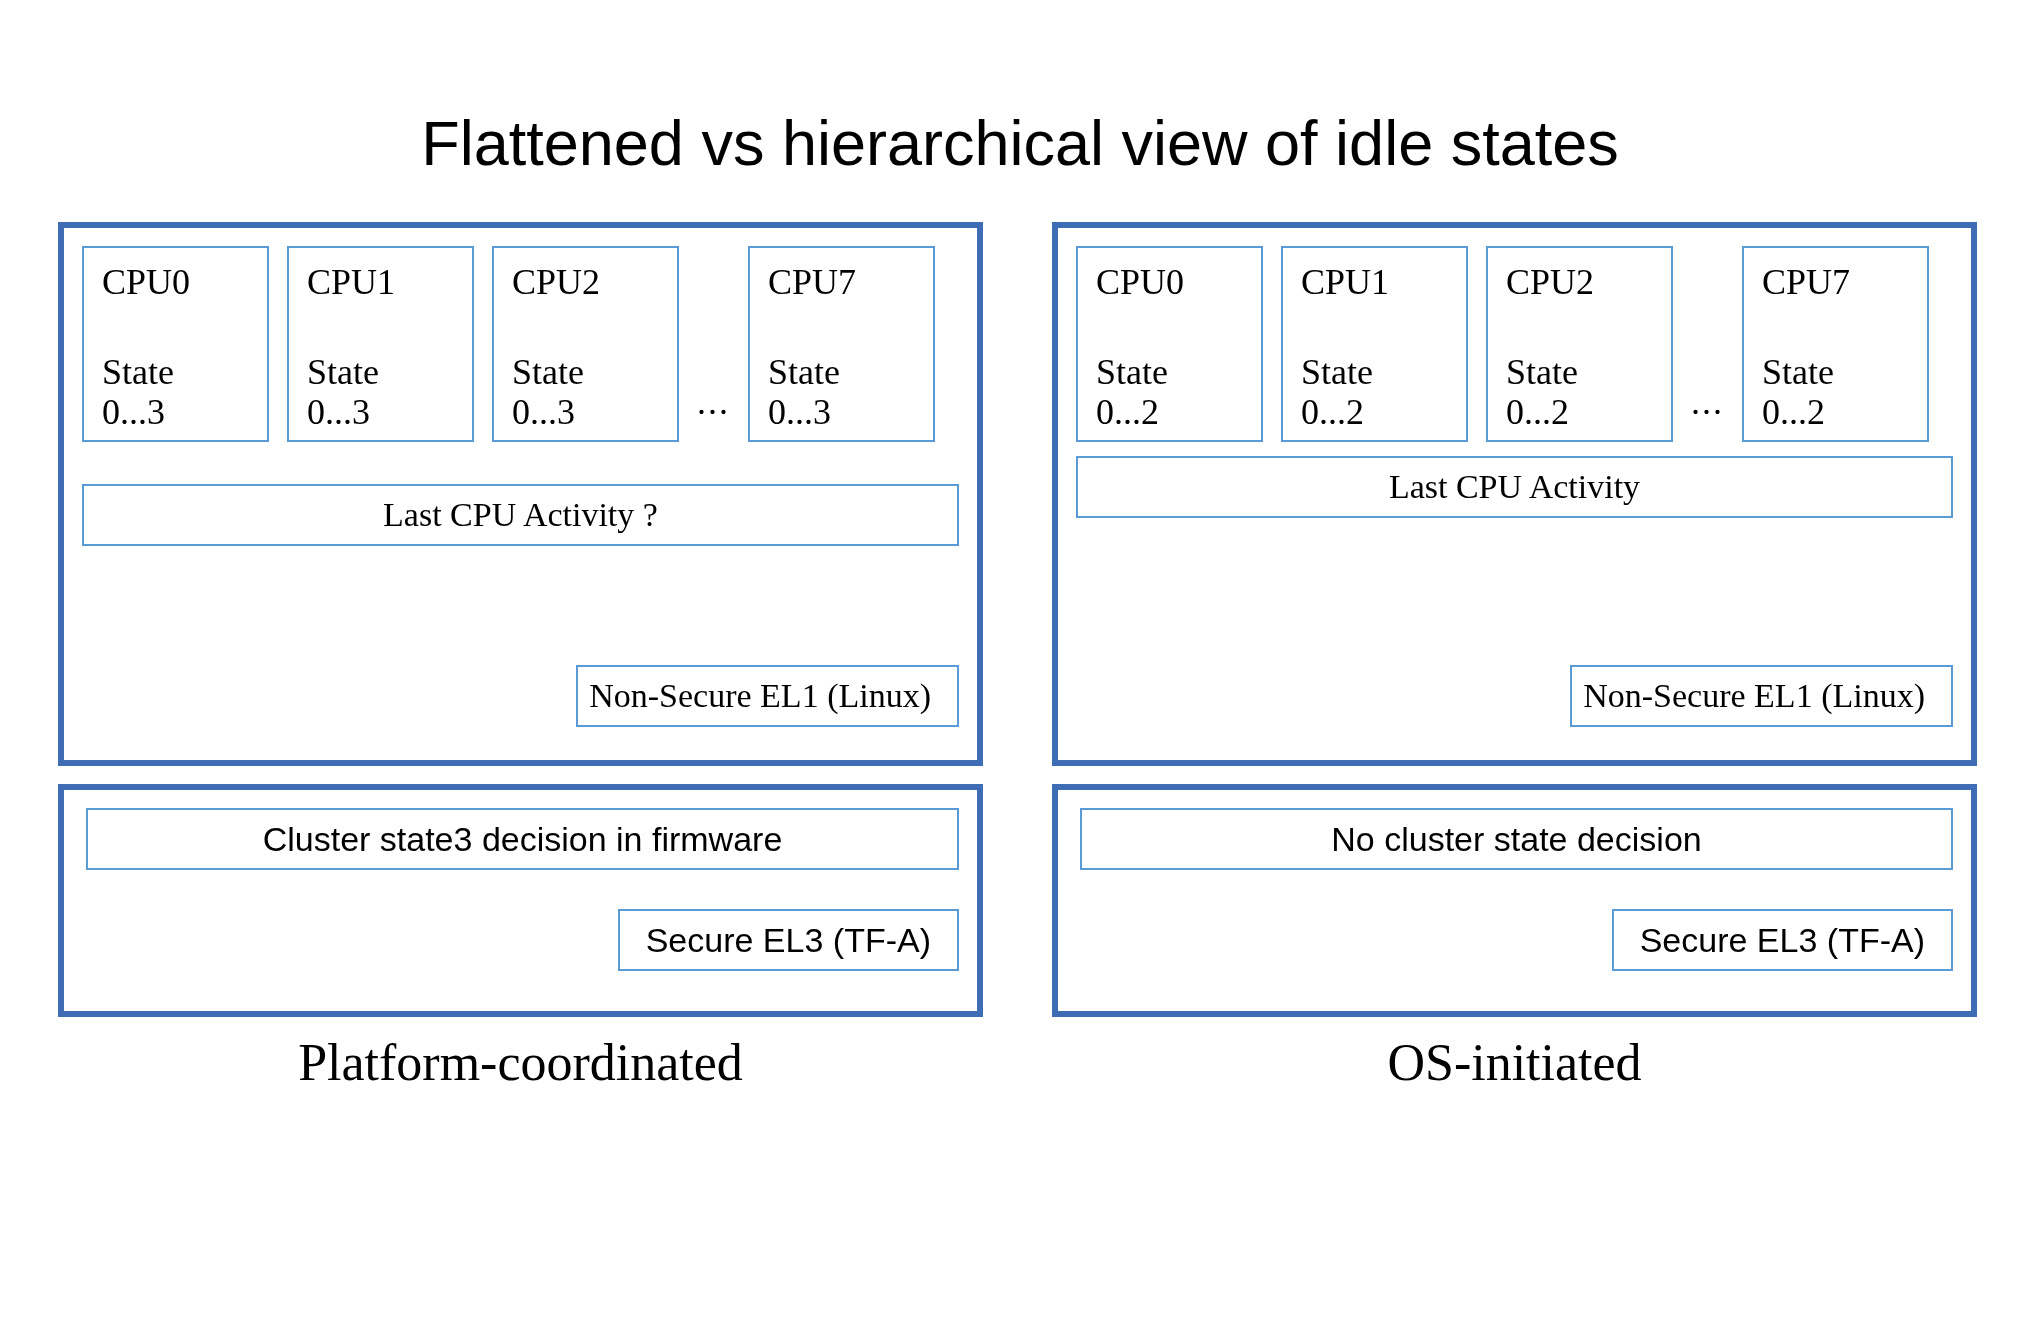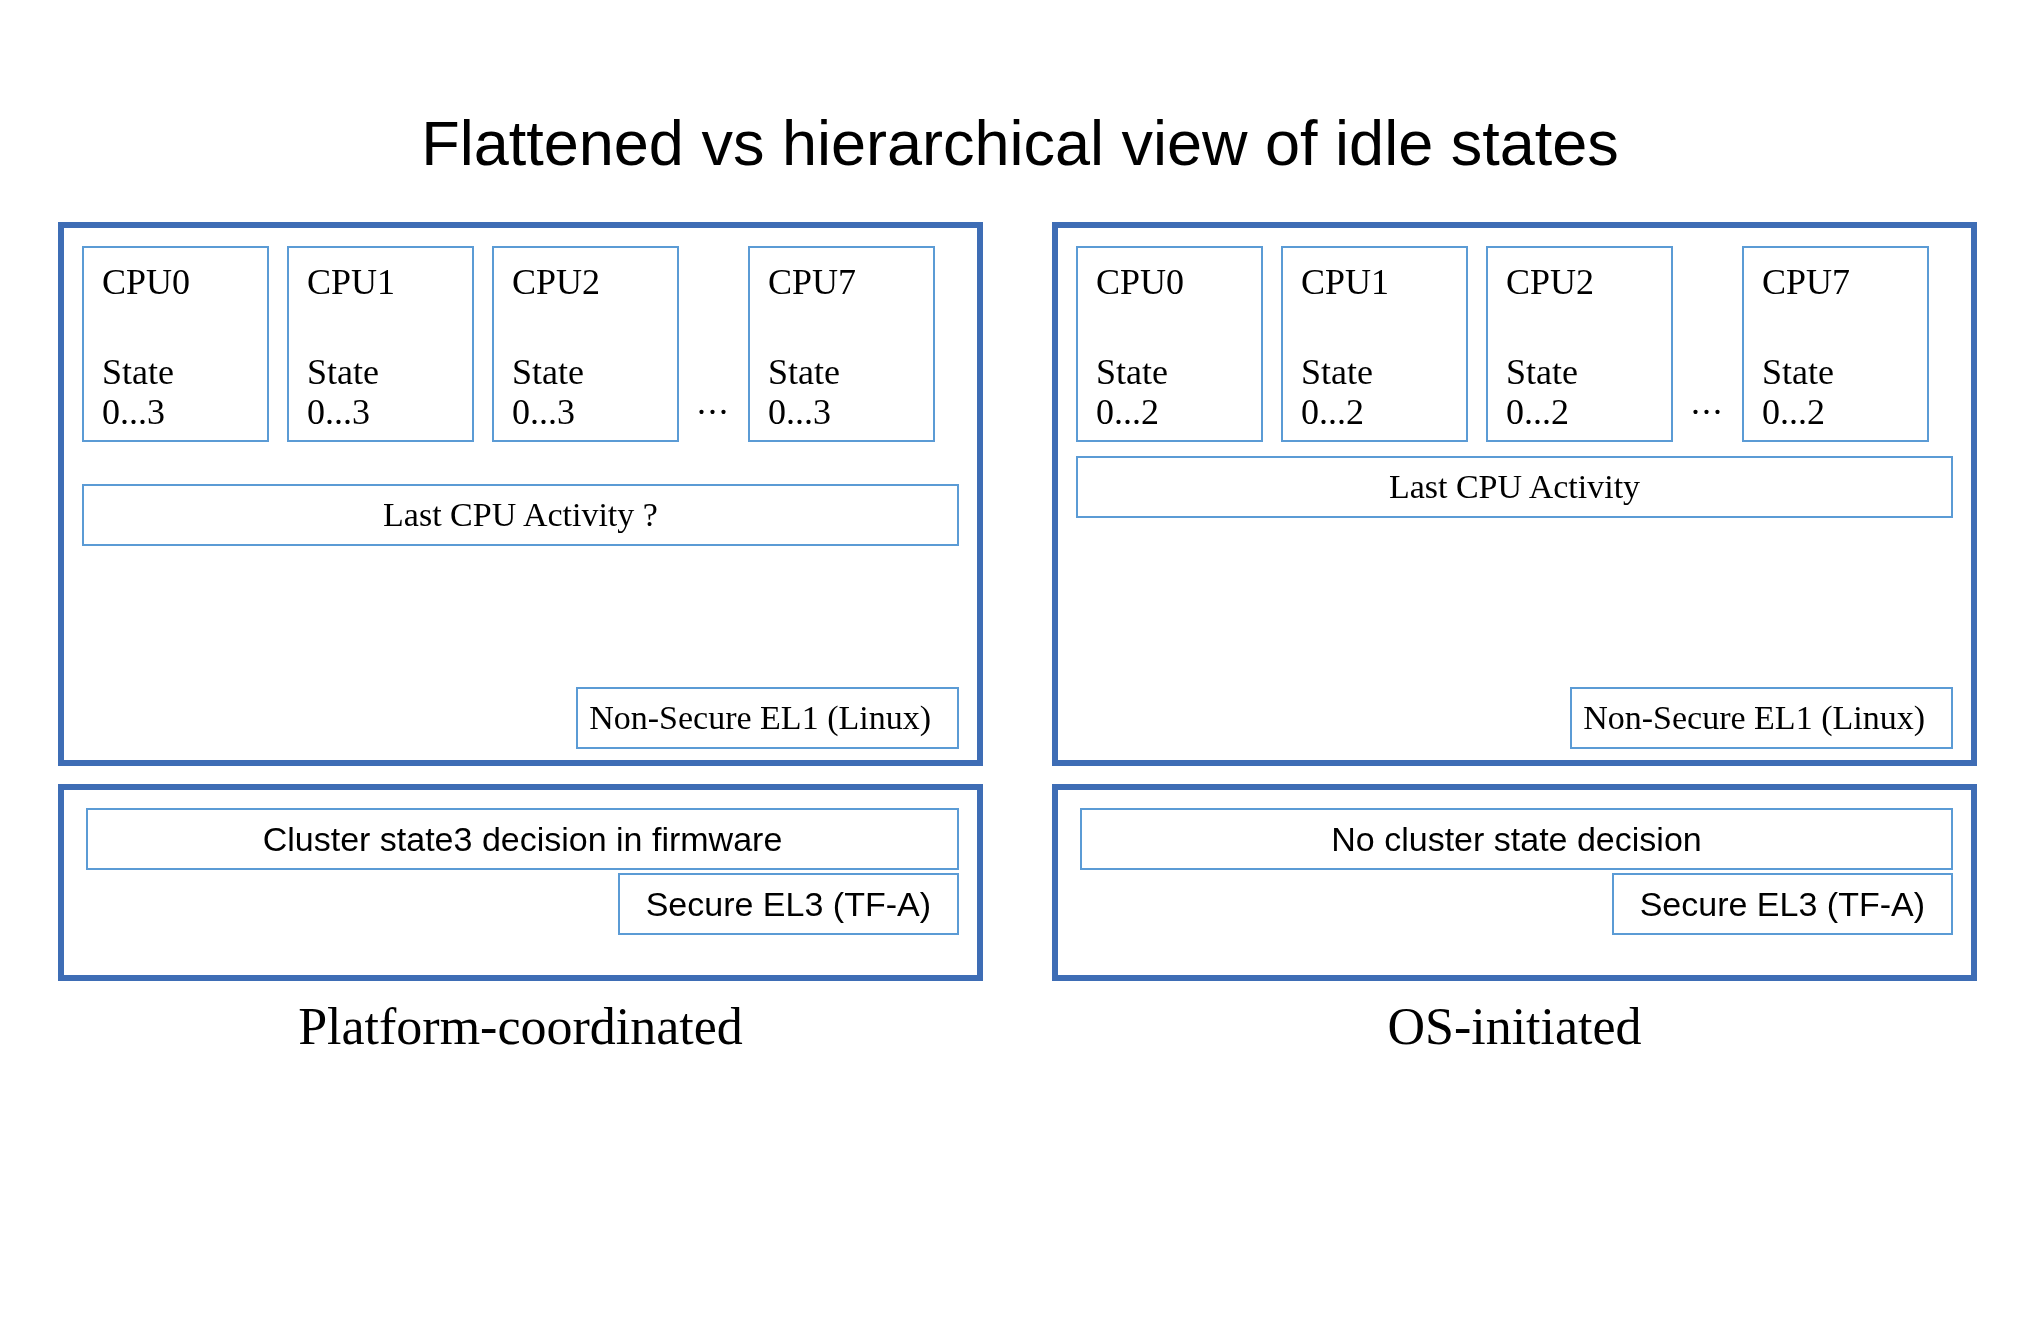--- a/index.html
+++ b/index.html
@@ -46,21 +46,21 @@
     border: 6px solid #3E6DB5;
     background: #ffffff;
     position: relative;
   }
   .panel-os {
     height: 544px;
     padding: 18px 18px 0 18px;
     font-family: Liberation Serif, serif;
   }
   .panel-fw {
-    height: 197px;
+    height: 233px;
     margin-top: 18px;
     padding: 18px 18px 0 22px;
   }
 
   
   .cpu-row {
     display: flex;
     align-items: stretch;
     height: 196px;
   }
@@ -120,21 +120,21 @@
     height: 62px;
     display: inline-flex;
     align-items: center;
     justify-content: center;
     font-size: 34px;
     padding: 0 26px;
     white-space: nowrap;
     position: absolute;
     right: 18px;
   }
-  .tag-el1 { bottom: 11px; padding-left: 11px; }
+  .tag-el1 { bottom: 33px; padding-left: 11px; }
   .tag-el3 { bottom: 40px; }
 
   
   .caption {
     text-align: center;
     font-size: 52px;
     line-height: 1;
     margin-top: 20px;
     white-space: nowrap;
     font-family: Liberation Serif, serif;

